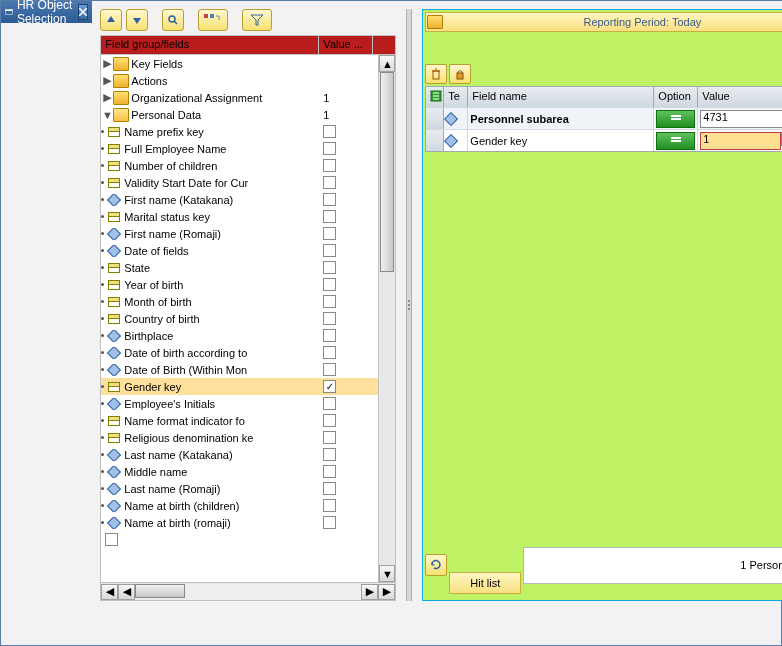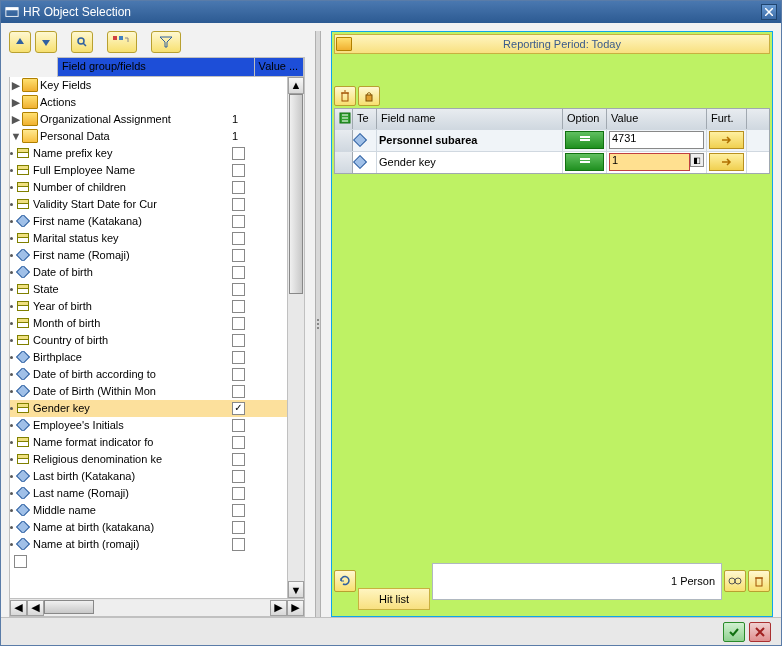--- a/index.html
+++ b/index.html
@@ -1,29 +1,29 @@
 <!DOCTYPE html>
 <html><head>
 <meta charset="utf-8">
 <style>
   * { box-sizing: border-box; font-family: Arial, sans-serif; font-size: 11px; }
   body { margin: 0; padding: 0; background: #fff; }
-  .window { width: 782px; height: 646px; border: 1px solid #5a7ca8; display: flex; flex-direction: column; background: #f2f2f2; }
+  .window { width: 782px; height: 646px; border: 1px solid #5a7ca8; display: flex; flex-direction: row; background: #f2f2f2; }
   .titlebar { height: 22px; background: linear-gradient(to bottom, #4a78b0, #2c5a92); color: #fff; display: flex; align-items: center; padding: 0 4px; justify-content: space-between; }
   .titlebar-left { display: flex; align-items: center; gap: 4px; }
   .titlebar svg.winicon { width: 14px; height: 14px; }
   .title { font-size: 12px; }
   .close-btn { width: 16px; height: 16px; background: linear-gradient(to bottom,#6a9cd4,#3b6ba5); border: 1px solid #1f446e; display:flex;align-items:center;justify-content:center;color:#fff;cursor:pointer;}
   .toolbar-outer { padding: 8px 8px 0 8px; background: #f2f2f2; display:flex; gap:10px; height: 600px;}
   .left-pane { width: 296px; display:flex; flex-direction:column;}
   .right-pane { flex:1; display:flex; flex-direction:column; background:#bef264; border:1px solid #0ea5e9; position:relative;}
   .tb-row { display:flex; gap:4px; margin-bottom:4px;}
   .tb-btn { height:22px; min-width:22px; background: linear-gradient(to bottom,#fff8d0,#f7e070); border:1px solid #b8a030; border-radius:3px; display:flex;align-items:center;justify-content:center;cursor:pointer; padding:0 3px;}
   .tb-sep { width:6px; }
-  .tree-header { display:flex; background:#1d4ed8; border:1px solid #c0c0c0; height:20px;margin-left:48px;}
+  .tree-header { display:flex; background:#b91c1c; border:1px solid #c0c0c0; height:20px;}
   .th-col1 { width:218px; padding:2px 4px; border-right:1px solid #c0c0c0;}
   .th-col2 { width:54px; padding:2px 4px; border-right:1px solid #c0c0c0;}
   .th-col3 { flex:1;}
   .tree-body { flex:1; border:1px solid #c0c0c0; border-top:none; background:#fff; overflow:hidden; position:relative;}
   .tree-scroll { position:absolute; inset:0; overflow:hidden;}
   .tree-row { display:flex; height:17px; align-items:center; white-space:nowrap;}
   .tree-row.sel { background:#fce09c;}
   .tr-col1 { width:218px; display:flex; align-items:center; overflow:hidden;}
   .tr-col2 { width:54px; padding-left:4px; display:flex; align-items:center;}
   .expander { width:12px; display:inline-flex; justify-content:center; color:#555; cursor:pointer;}
@@ -256,21 +256,21 @@
               <div class="tr-col2">
                 <span class="cb"></span>
               </div>
             </div>
             <div class="tree-row">
               <div class="tr-col1 indent2">
                 <span class="dot"></span>
                 <span class="fieldicon">
                   <span class="diamond"></span>
                 </span>
-                <span>Date of birth</span>
+                <span>Date of fields</span>
               </div>
               <div class="tr-col2">
                 <span class="cb"></span>
               </div>
             </div>
             <div class="tree-row">
               <div class="tr-col1 indent2">
                 <span class="dot"></span>
                 <span class="fieldicon">
                   <span class="table-icon"></span>
@@ -400,21 +400,33 @@
               <div class="tr-col2">
                 <span class="cb"></span>
               </div>
             </div>
             <div class="tree-row">
               <div class="tr-col1 indent2">
                 <span class="dot"></span>
                 <span class="fieldicon">
                   <span class="diamond"></span>
                 </span>
-                <span>Last birth (Katakana)</span>
+                <span>Last name (Katakana)</span>
+              </div>
+              <div class="tr-col2">
+                <span class="cb"></span>
+              </div>
+            </div>
+            <div class="tree-row">
+              <div class="tr-col1 indent2">
+                <span class="dot"></span>
+                <span class="fieldicon">
+                  <span class="diamond"></span>
+                </span>
+                <span>Middle name</span>
               </div>
               <div class="tr-col2">
                 <span class="cb"></span>
               </div>
             </div>
             <div class="tree-row">
               <div class="tr-col1 indent2">
                 <span class="dot"></span>
                 <span class="fieldicon">
                   <span class="diamond"></span>
@@ -424,33 +436,21 @@
               <div class="tr-col2">
                 <span class="cb"></span>
               </div>
             </div>
             <div class="tree-row">
               <div class="tr-col1 indent2">
                 <span class="dot"></span>
                 <span class="fieldicon">
                   <span class="diamond"></span>
                 </span>
-                <span>Middle name</span>
-              </div>
-              <div class="tr-col2">
-                <span class="cb"></span>
-              </div>
-            </div>
-            <div class="tree-row">
-              <div class="tr-col1 indent2">
-                <span class="dot"></span>
-                <span class="fieldicon">
-                  <span class="diamond"></span>
-                </span>
-                <span>Name at birth (katakana)</span>
+                <span>Name at birth (children)</span>
               </div>
               <div class="tr-col2">
                 <span class="cb"></span>
               </div>
             </div>
             <div class="tree-row">
               <div class="tr-col1 indent2">
                 <span class="dot"></span>
                 <span class="fieldicon">
                   <span class="diamond"></span>

